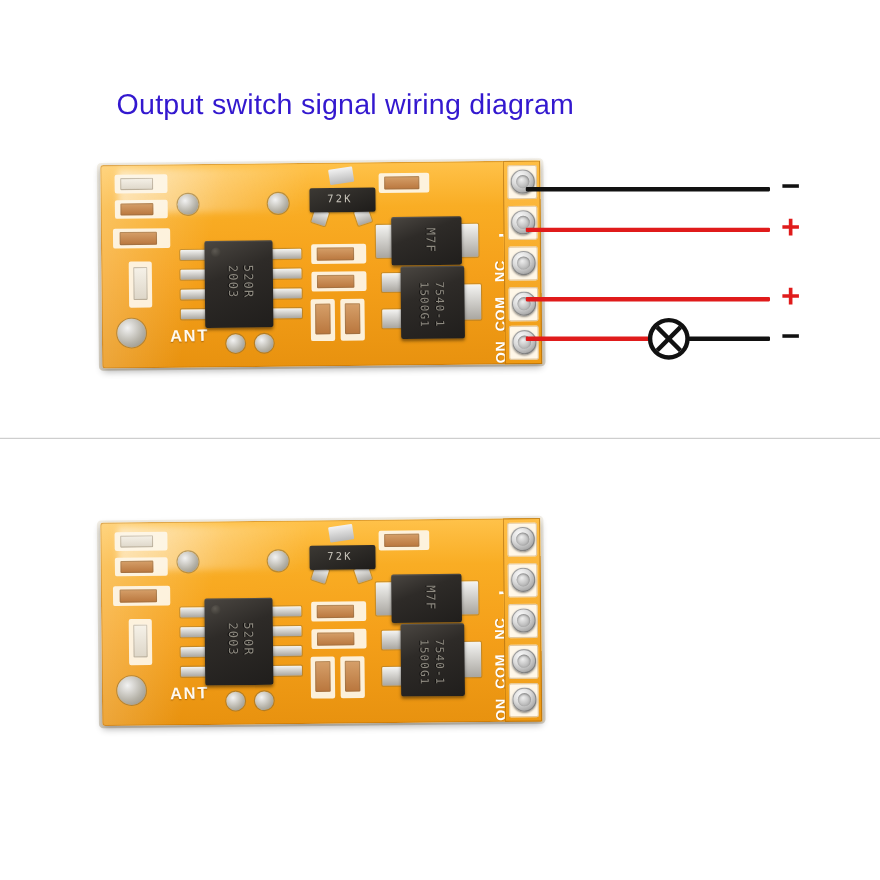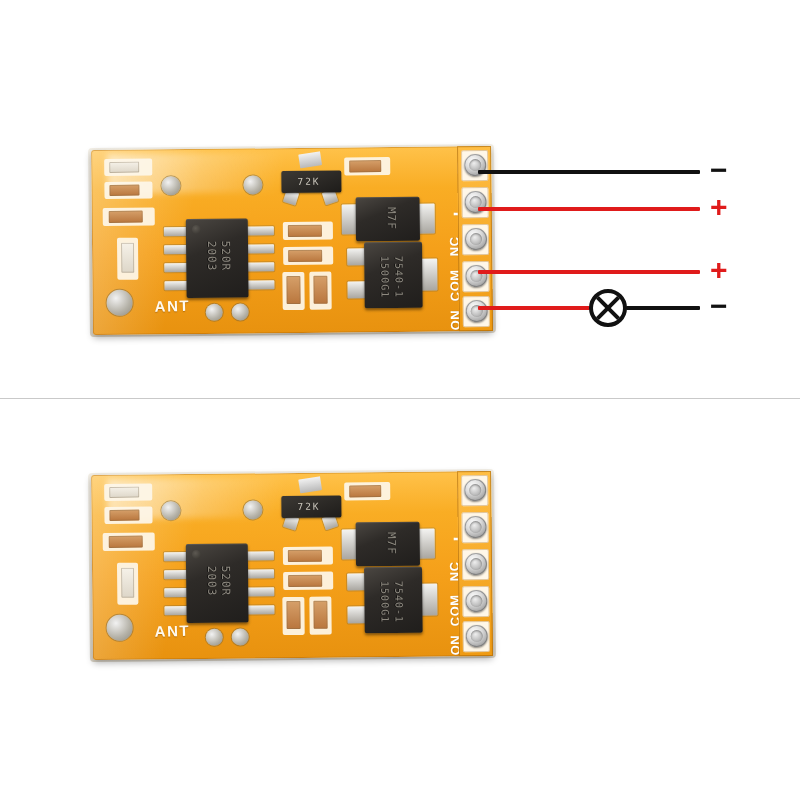--- a/index.html
+++ b/index.html
@@ -116,20 +116,21 @@
   .sym.minus{color:#111;}
   .sym.plus{color:#e01b1b;}
 </style>
 </head>
 <body>
 
 <div id="root">
 
   <div class="panel" id="panel-top">
 
+    <div class="title" id="title-top">Output switch signal wiring diagram</div>
 
     <div class="pcb" style="left:92px;top:148px;">
       <div class="pcb-edge"></div>
       <div class="pcb-body"></div>
       <div class="pcb-gloss"></div>
 
       <div class="silk" style="left:13px;top:9px;width:48px;height:17px;"></div>
       <div class="smd white" style="left:18px;top:12px;width:30px;height:11px;"></div>
       <div class="silk" style="left:13px;top:32px;width:48px;height:17px;"></div>
       <div class="smd brown" style="left:18px;top:35px;width:30px;height:11px;"></div>

